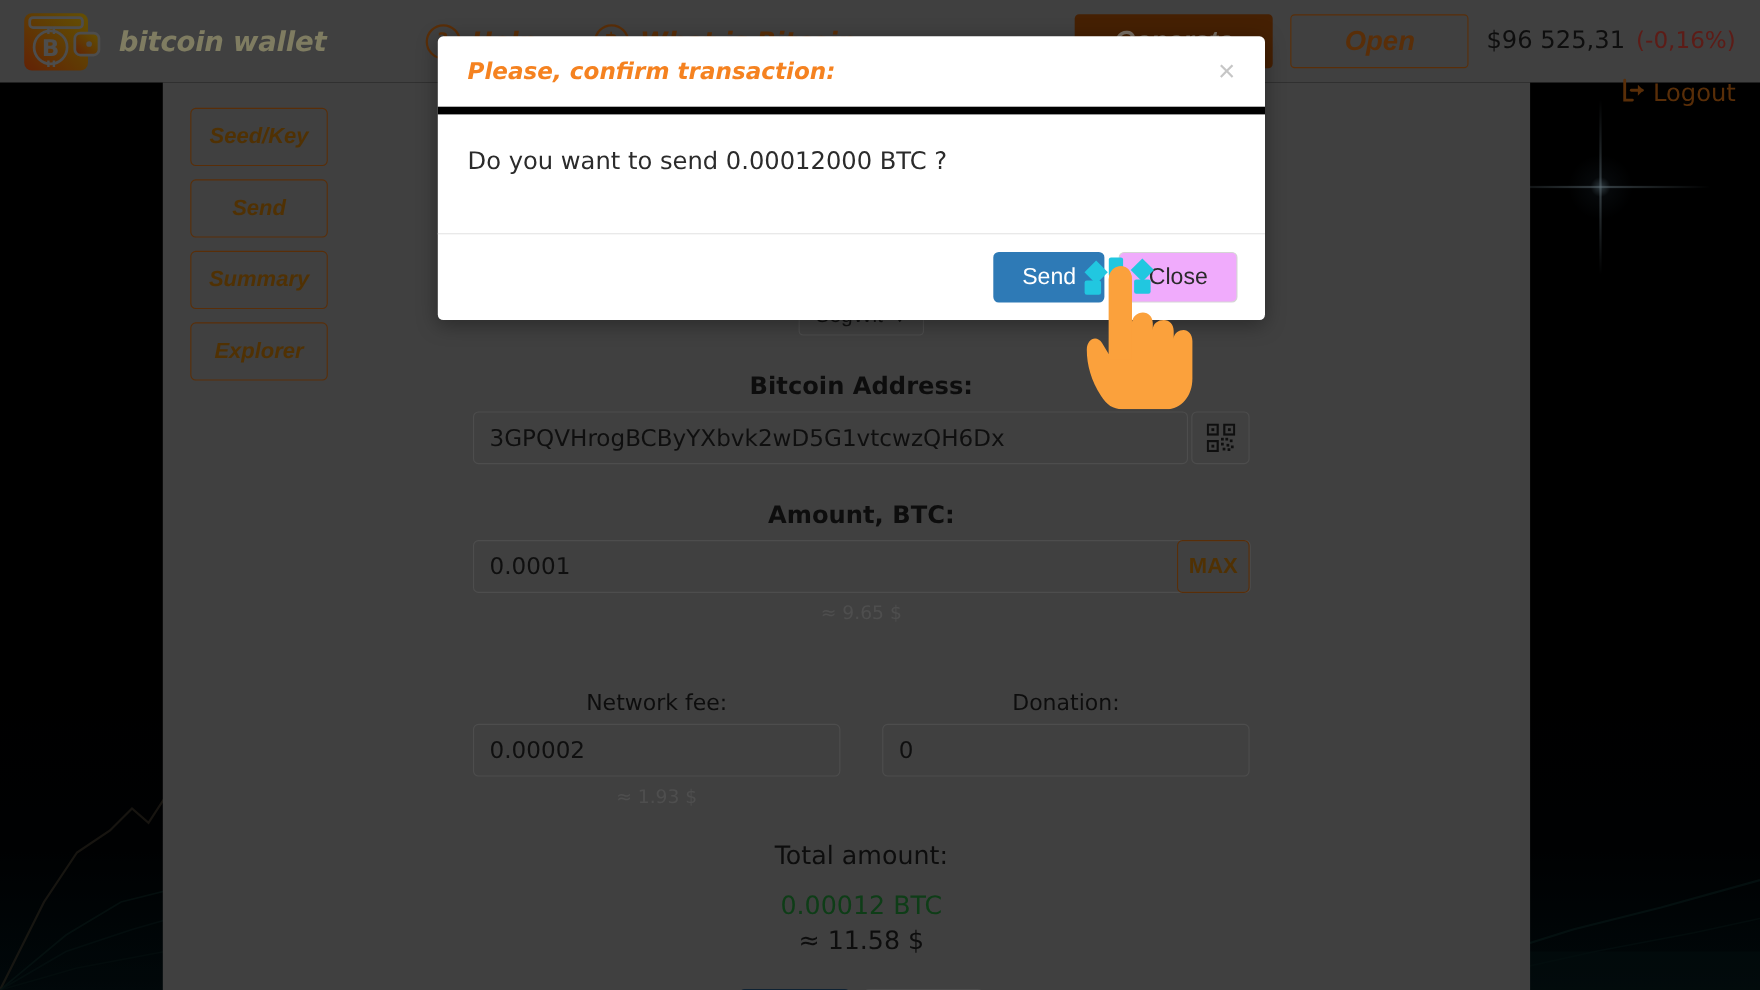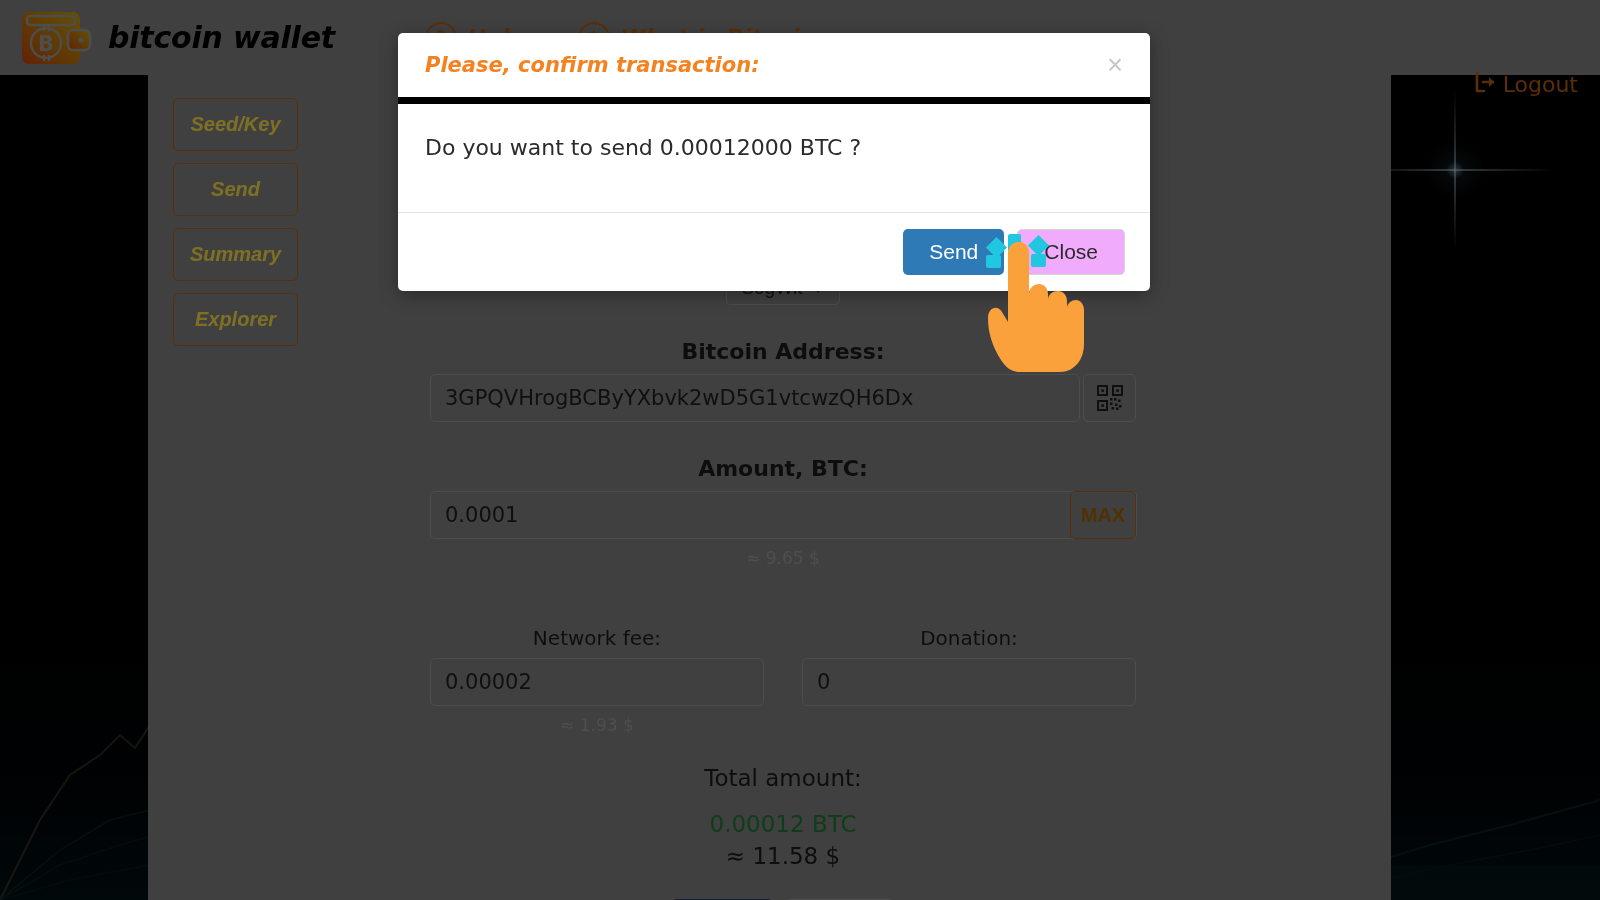--- a/index.html
+++ b/index.html
@@ -78,22 +78,22 @@
     display: flex;
     align-items: center;
     margin-left: 18px;
   }
   .logo-wrap { width: 76px; height: 62px; }
   .brand-name {
     margin-left: 14px;
     font-family: "DejaVu Sans", sans-serif;
     font-style: italic;
     font-weight: bold;
-    font-size: 30px;
-    color: #000000;
+    font-size: 25px;
+    color: #fef9c3;
     letter-spacing: -0.2px;
   }
   .nav-links {
     display: flex;
     align-items: center;
     margin-left: 90px;
     gap: 52px;
   }
   .nav-link {
     display: flex;
@@ -173,21 +173,21 @@
     width: 125px;
     display: flex;
     flex-direction: column;
     gap: 12px;
     z-index: 3;
   }
   .side-btn {
     border: 1px solid #b35c10;
     border-radius: 5px;
     background: transparent;
-    color: #fde047;
+    color: #a16207;
     font-style: italic;
     font-weight: bold;
     font-size: 20px;
     padding: 14px 4px;
     cursor: pointer;
     text-align: center;
   }
 
   
   .form-wrap {
@@ -461,20 +461,28 @@
       <div class="nav-link">
         <span class="nav-ico">?</span>
         <span>Help</span>
       </div>
       <div class="nav-link">
         <span class="nav-ico">฿</span>
         <span>What is Bitcoin</span>
       </div>
     </div>
 
+    <div class="hdr-right">
+      <button class="btn-generate">Generate</button>
+      <button class="btn-open">Open</button>
+      <div class="price-box">
+        <span>$96 525,31</span>
+        <span class="price-change">(-0,16%)</span>
+      </div>
+    </div>
   </div>
 
   <div class="logout-row">
     <span>
       <svg width="24" height="24" viewBox="0 0 24 24">
         <path d="M5 3 L5 21 L12 21" fill="none" stroke="#b35c10" stroke-width="2.6" stroke-linecap="round"></path>
         <path d="M11 12 L21 12" fill="none" stroke="#b35c10" stroke-width="2.6" stroke-linecap="round"></path>
         <path d="M17 7 L22 12 L17 17 Z" fill="#b35c10"></path>
       </svg>
     </span>

